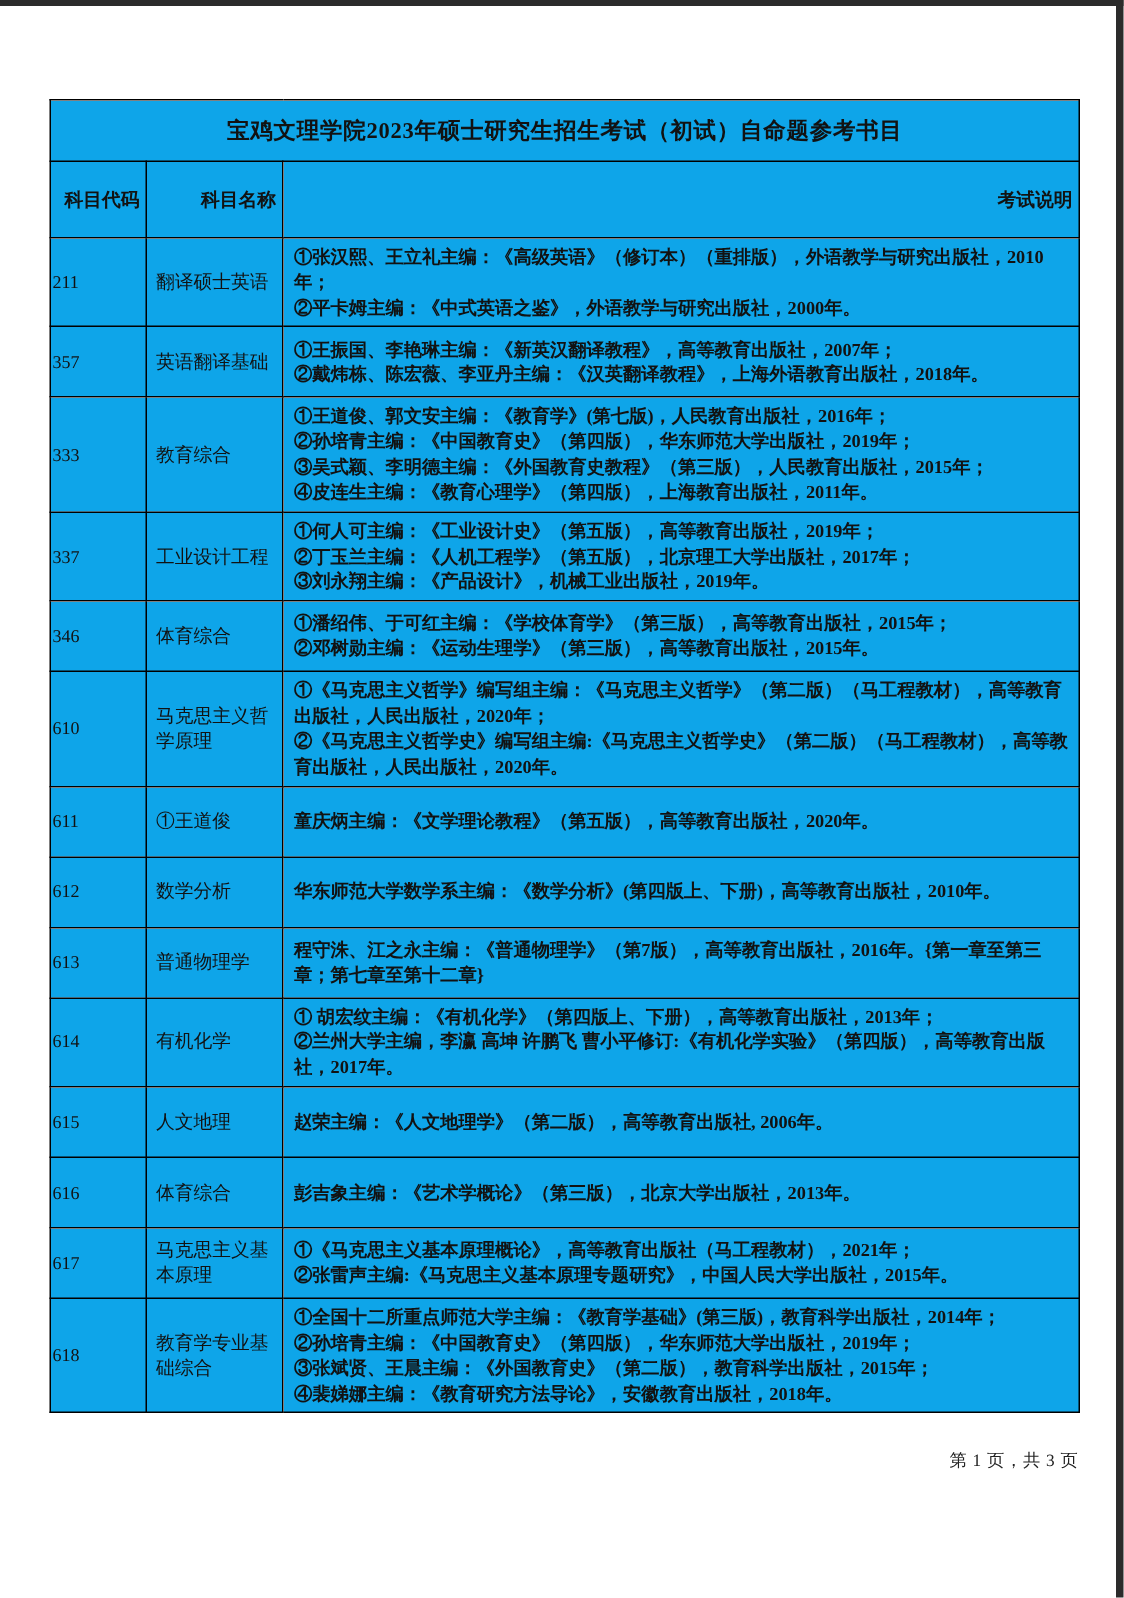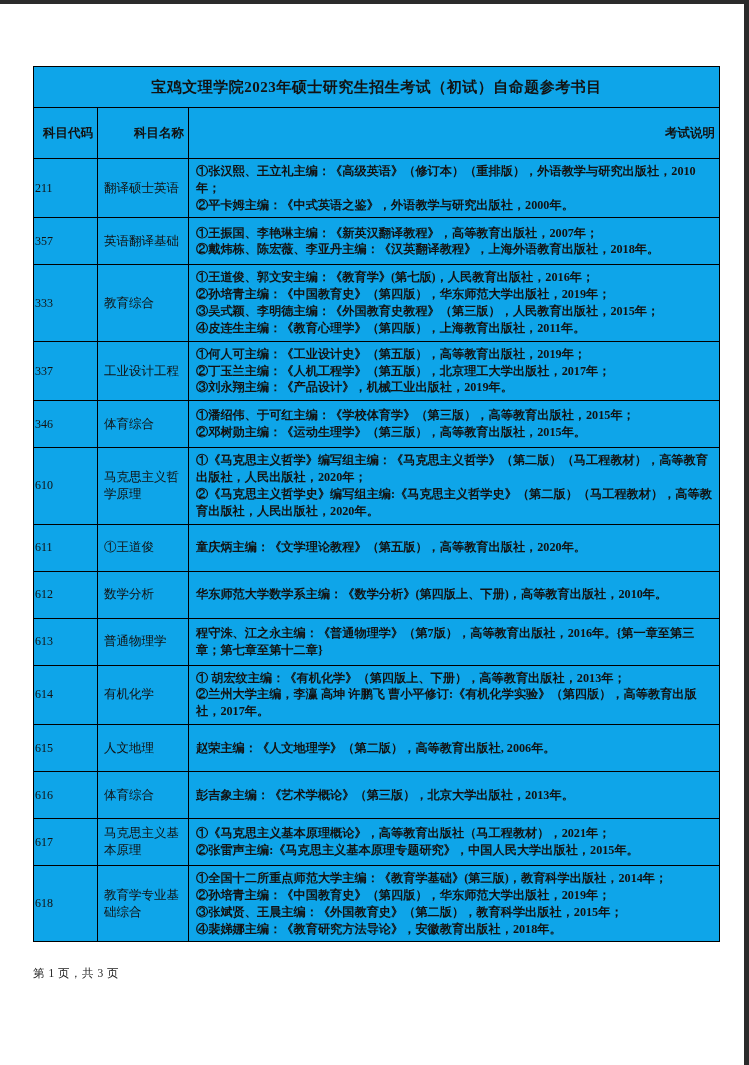--- a/index.html
+++ b/index.html
@@ -71,21 +71,21 @@
   }
   td.desc {
     text-align: left;
     font-size: 12.2px;
     padding: 4px 7px;
     line-height: 1.38;
   }
   td.desc .book-item { margin: 0; font-weight: bold; }
   .footer {
     margin-top: 24px;
-    text-align: left;
+    text-align: right;
     font-size: 11.5px;
     color: #222;
     letter-spacing: 0.5px;
   }
 </style>
 </head>
 <body>
 
 <div class="edge-top"></div>
 <div class="edge-right"></div>

